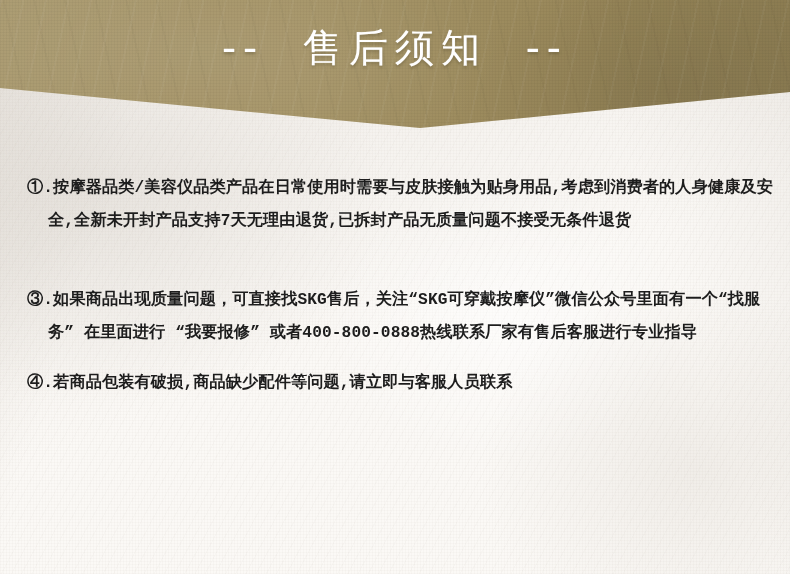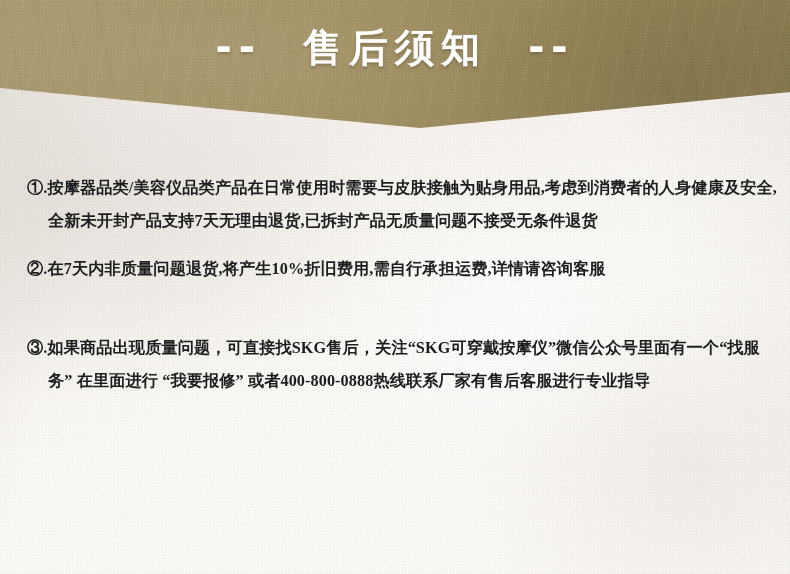--- a/index.html
+++ b/index.html
@@ -93,21 +93,21 @@
     position: absolute;
     top: 0;
     left: 0;
     width: 790px;
     height: 96px;
     display: flex;
     align-items: center;
     justify-content: center;
     color: #ffffff;
     font-size: 39px;
-    font-weight: 700;
+    font-weight: 400;
     letter-spacing: 7px;
     white-space: pre;
     text-shadow: 0 2px 3px rgba(80,68,40,0.38), 0 0 1px rgba(255,255,255,0.5);
     font-family: "DejaVu Sans", "Liberation Sans", sans-serif;
   }
 
   
   .notes {
     position: absolute;
     top: 172px;
@@ -116,21 +116,21 @@
   }
   .note {
     position: relative;
     color: #1d1d1d;
     font-size: 16.2px;
     line-height: 33px;
     letter-spacing: 0.1px;
     margin-bottom: 15px;
     padding-left: 21px;
     text-indent: -21px;
-    font-family: Liberation Serif, serif;
+    font-family: Liberation Mono, monospace;
     font-weight: 600;
   }
   .note:last-child { margin-bottom: 0; }
   .note-2 { margin-bottom: 17px; }
   .note-3 { margin-bottom: 17px; margin-top: 46px; }
 </style>
 </head>
 <body>
 
 <div id="page">
@@ -141,17 +141,17 @@
 
   <div class="banner">
     <div class="banner-weave"></div>
     <div class="banner-streaks"></div>
   </div>
 
   <div class="banner-title">--  售后须知  --</div>
 
   <div class="notes">
     <div class="note note-1">①.按摩器品类/美容仪品类产品在日常使用时需要与皮肤接触为贴身用品,考虑到消费者的人身健康及安全,全新未开封产品支持7天无理由退货,已拆封产品无质量问题不接受无条件退货</div>
-    <div class="note note-2">②.在7天内非质量问题退货,将产生10%折旧费用,需自行承担运费,详情请咨询客服</div>
     <div class="note note-3">③.如果商品出现质量问题，可直接找SKG售后，关注“SKG可穿戴按摩仪”微信公众号里面有一个“找服务” 在里面进行 “我要报修” 或者400-800-0888热线联系厂家有售后客服进行专业指导</div>
+    <div class="note note-4">④.若商品包装有破损,商品缺少配件等问题,请立即与客服人员联系</div>
   </div>
 
 </div>
 
 </body></html>

